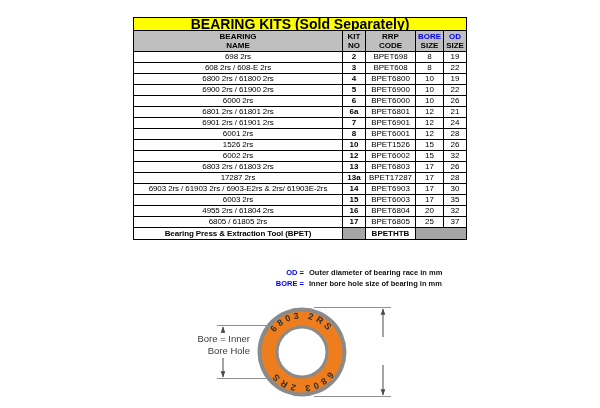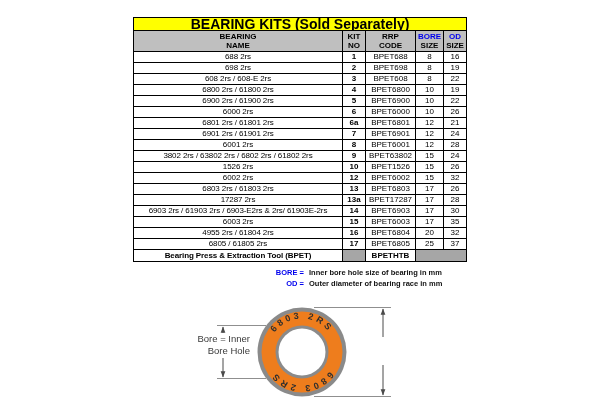--- a/index.html
+++ b/index.html
@@ -94,27 +94,20 @@
           <span class="hl">SIZE</span>
         </th>
         <th>
           <span class="hl accent">OD</span>
           <span class="hl">SIZE</span>
         </th>
       </tr>
     </thead>
     <tbody>
         <tr>
-          <td class="cell-name">688 2rs</td>
-          <td class="cell-kit">1</td>
-          <td class="cell-code">BPET688</td>
-          <td class="cell-bore">8</td>
-          <td class="cell-od">16</td>
-        </tr>
-        <tr>
           <td class="cell-name">698 2rs</td>
           <td class="cell-kit">2</td>
           <td class="cell-code">BPET698</td>
           <td class="cell-bore">8</td>
           <td class="cell-od">19</td>
         </tr>
         <tr>
           <td class="cell-name">608 2rs / 608-E 2rs</td>
           <td class="cell-kit">3</td>
           <td class="cell-code">BPET608</td>
@@ -155,27 +148,20 @@
           <td class="cell-code">BPET6901</td>
           <td class="cell-bore">12</td>
           <td class="cell-od">24</td>
         </tr>
         <tr>
           <td class="cell-name">6001 2rs</td>
           <td class="cell-kit">8</td>
           <td class="cell-code">BPET6001</td>
           <td class="cell-bore">12</td>
           <td class="cell-od">28</td>
-        </tr>
-        <tr>
-          <td class="cell-name">3802 2rs / 63802 2rs / 6802 2rs / 61802 2rs</td>
-          <td class="cell-kit">9</td>
-          <td class="cell-code">BPET63802</td>
-          <td class="cell-bore">15</td>
-          <td class="cell-od">24</td>
         </tr>
         <tr>
           <td class="cell-name">1526 2rs</td>
           <td class="cell-kit">10</td>
           <td class="cell-code">BPET1526</td>
           <td class="cell-bore">15</td>
           <td class="cell-od">26</td>
         </tr>
         <tr>
           <td class="cell-name">6002 2rs</td>
@@ -232,26 +218,26 @@
         <td class="cell-name">Bearing Press &amp; Extraction Tool (BPET)</td>
         <td class="gray"></td>
         <td>BPETHTB</td>
         <td class="gray" colspan="2"></td>
       </tr>
     </tfoot>
   </table>
 
   <div class="notes">
     <div class="note-line">
+      <span class="note-key">OD =</span>
+      <span class="note-text">Outer diameter of bearing race in mm</span>
+    </div>
+    <div class="note-line">
       <span class="note-key">BORE =</span>
       <span class="note-text">Inner bore hole size of bearing in mm</span>
-    </div>
-    <div class="note-line">
-      <span class="note-key">OD =</span>
-      <span class="note-text">Outer diameter of bearing race in mm</span>
     </div>
   </div>
 
   <svg class="diagram" width="260" height="108" viewBox="180 300 260 108" xmlns="http://www.w3.org/2000/svg">
     <defs>
       <marker id="arr" viewBox="0 0 8 8" markerWidth="7" markerHeight="7" refX="6.5" refY="3.5" orient="auto">
         <path d="M0,0.8 L7,3.5 L0,6.2 Z" fill="#4a4a4a"></path>
       </marker>
       <path id="arcTop" d="M 276.3 330.5 A 33.5 33.5 0 0 1 327.7 330.5" fill="none"></path>
     </defs>

